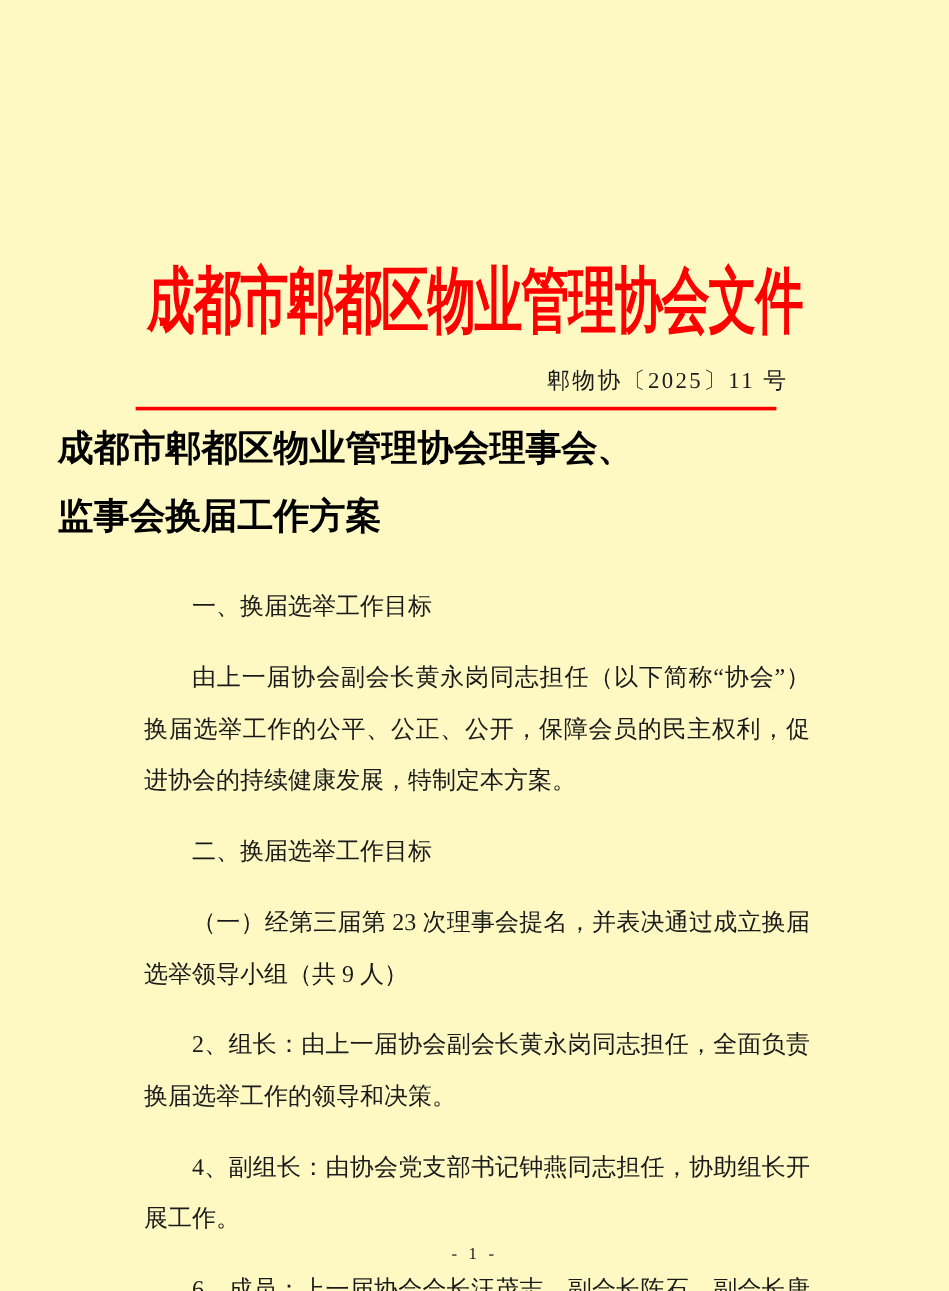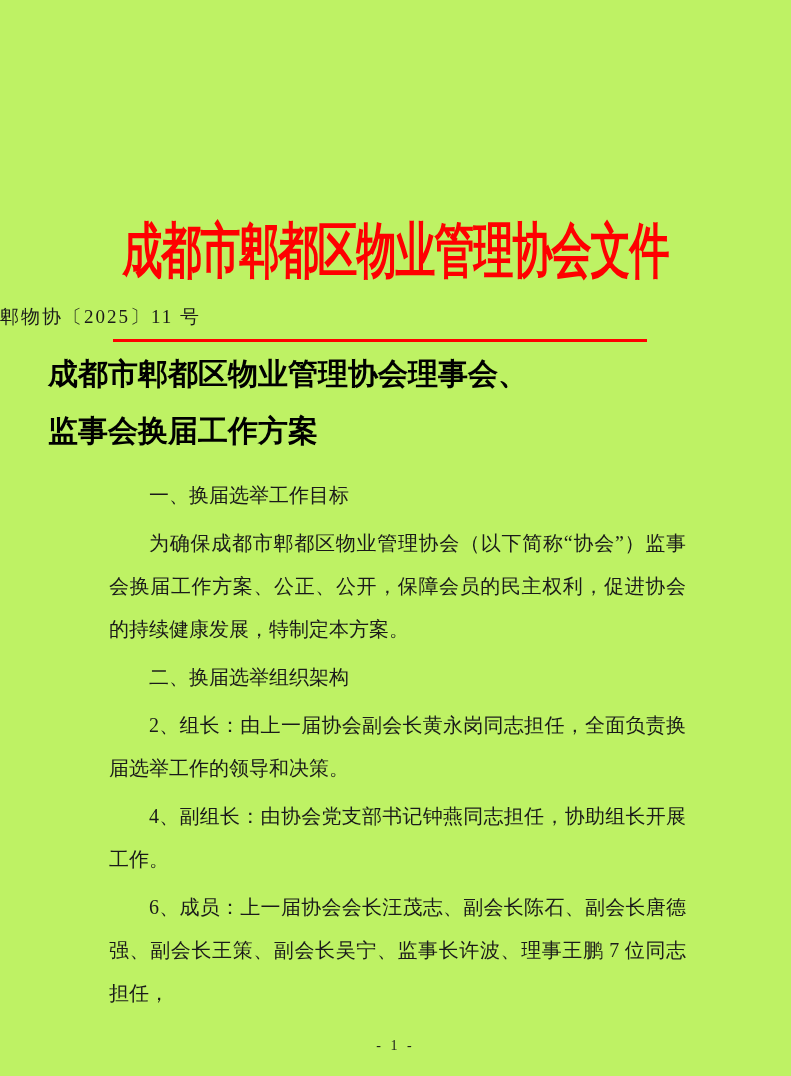--- a/index.html
+++ b/index.html
@@ -4,21 +4,21 @@
 <style>
   html, body {
     margin: 0;
     padding: 0;
     background: #ffffff;
   }
   .page {
     position: relative;
     width: 791px;
     height: 1076px;
-    background: #bef264;
+    background: #fef9c3;
     overflow: hidden;
     font-family: "Liberation Serif", "DejaVu Serif", serif;
     color: #000000;
   }
   .banner {
     position: absolute;
     top: 209px;
     left: 0;
     width: 791px;
     text-align: center;
@@ -28,21 +28,21 @@
     letter-spacing: -1px;
     white-space: nowrap;
     transform: scaleY(1.5);
     transform-origin: center top;
   }
   .doc-number {
     position: absolute;
     top: 304px;
     left: 0;
     width: 657px;
-    text-align: left;
+    text-align: right;
     font-size: 19px;
     letter-spacing: 2px;
     color: #1a1a1a;
   }
   .red-divider {
     position: absolute;
     top: 339px;
     left: 113px;
     width: 534px;
     height: 3px;
@@ -64,21 +64,21 @@
     position: absolute;
     top: 469px;
     left: 104px;
     width: 587px;
     font-size: 20px;
     line-height: 43px;
     text-align: justify;
     color: #1a1a1a;
   }
   .body-text p {
-    margin: 5px;
+    margin: 16px;
     padding: 0;
     text-indent: 2em;
   }
   .page-number {
     position: absolute;
     top: 1038px;
     left: 0;
     width: 791px;
     text-align: center;
     font-size: 14px;
@@ -97,22 +97,23 @@
 
   <div class="red-divider"></div>
 
   <div class="doc-title">
     <div>成都市郫都区物业管理协会理事会、</div>
     <div>监事会换届工作方案</div>
   </div>
 
   <div class="body-text">
     <p>一、换届选举工作目标</p>
-    <p>为确保成都市郫都区物业管理协会（以下简称“协会”）监事会换届工作方案、公正、公开，保障会员的民主权利，促进协会的持续健康发展，特制定本方案。</p>
-    <p>二、换届选举组织架构</p>
+    <p>由上一届协会副会长黄永岗同志担任（以下简称“协会”）换届选举工作的公平、公正、公开，保障会员的民主权利，促进协会的持续健康发展，特制定本方案。</p>
+    <p>二、换届选举工作目标</p>
+    <p>（一）经第三届第 23 次理事会提名，并表决通过成立换届选举领导小组（共 9 人）</p>
     <p>2、组长：由上一届协会副会长黄永岗同志担任，全面负责换届选举工作的领导和决策。</p>
     <p>4、副组长：由协会党支部书记钟燕同志担任，协助组长开展工作。</p>
     <p>6、成员：上一届协会会长汪茂志、副会长陈石、副会长唐德强、副会长王策、副会长吴宁、监事长许波、理事王鹏 7 位同志担任，</p>
   </div>
 
   <div class="page-number">- 1 -</div>
 
 </div>
 
 </body></html>

